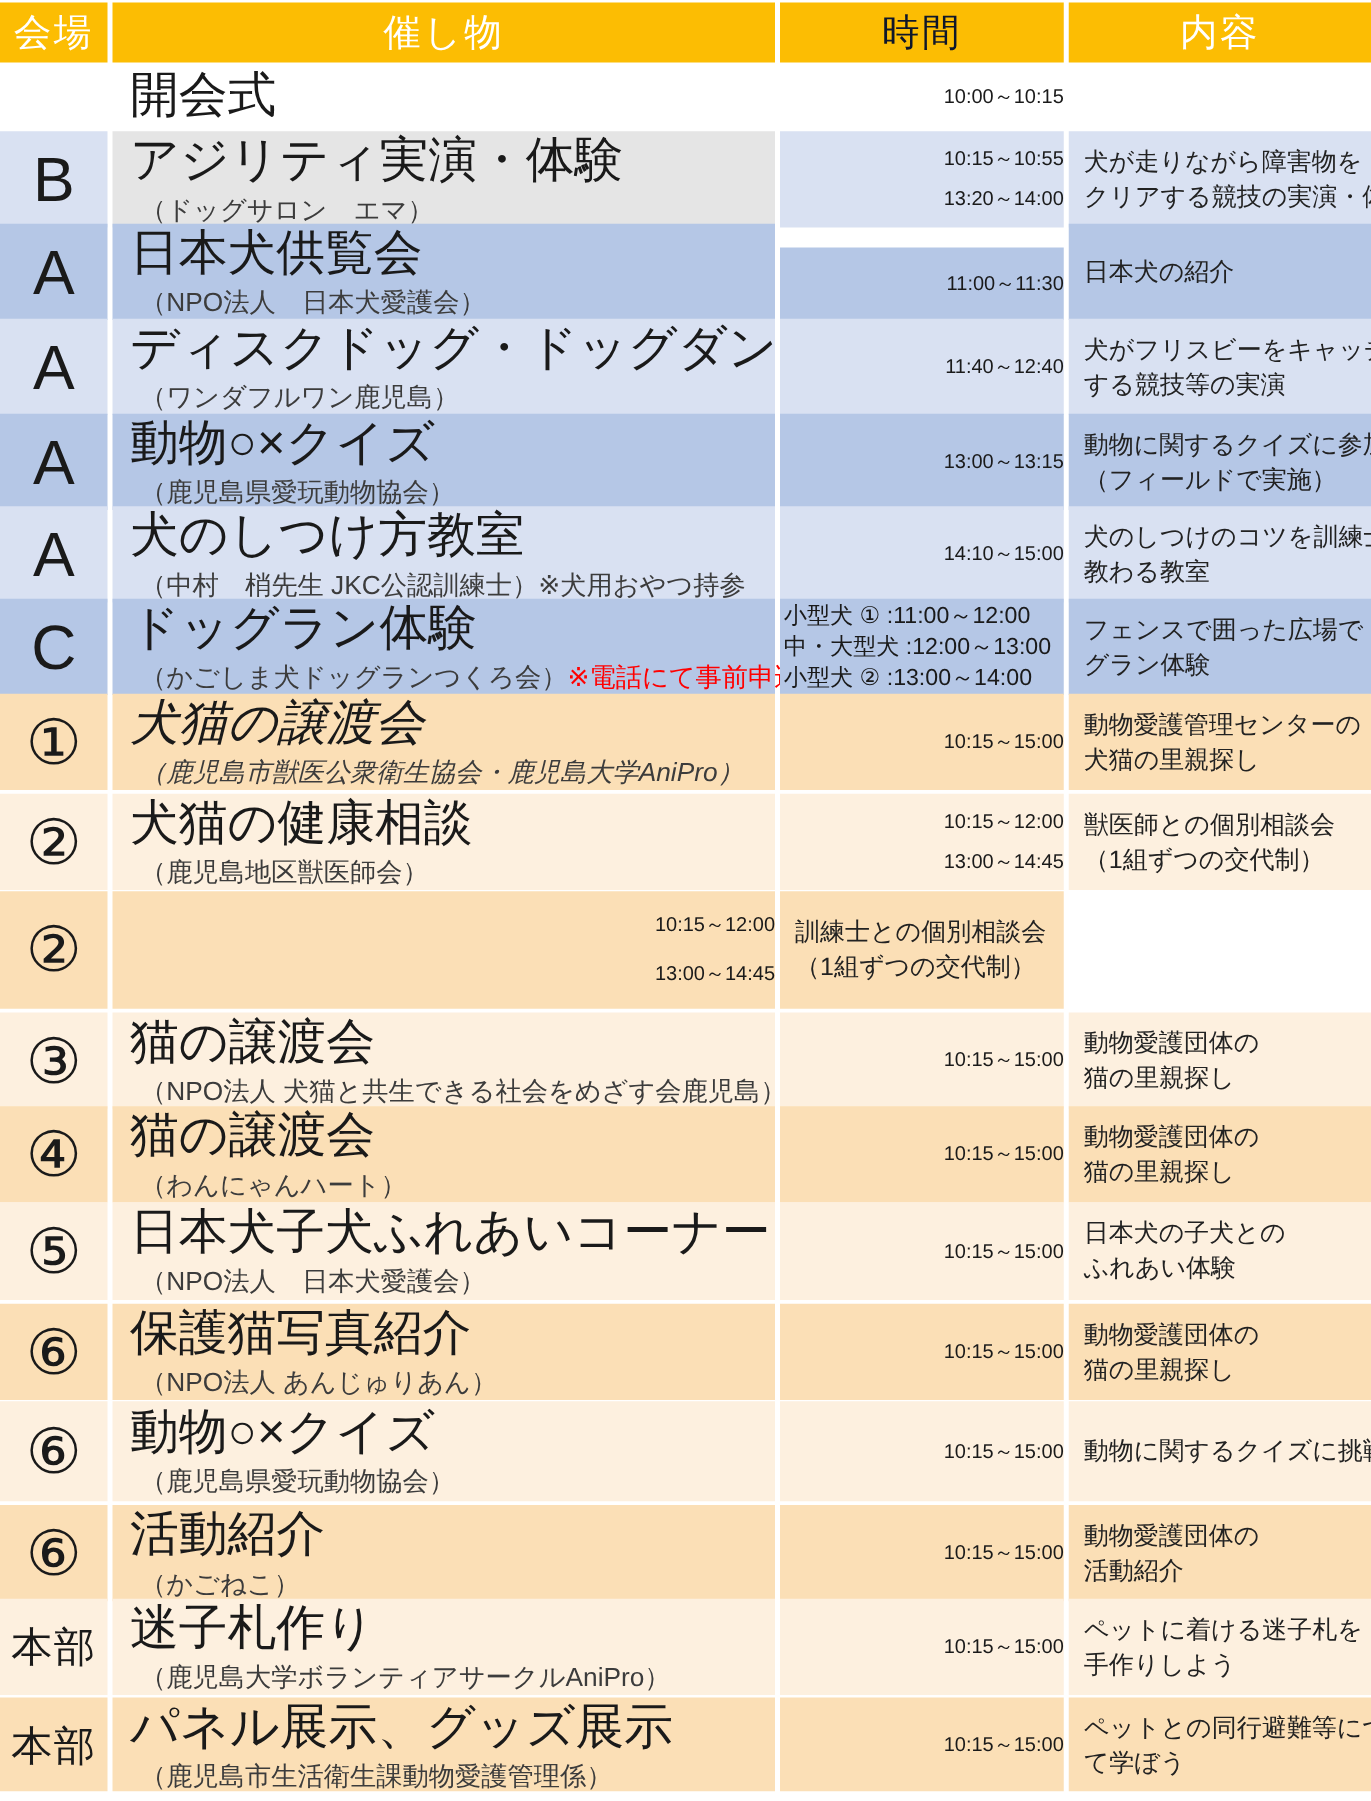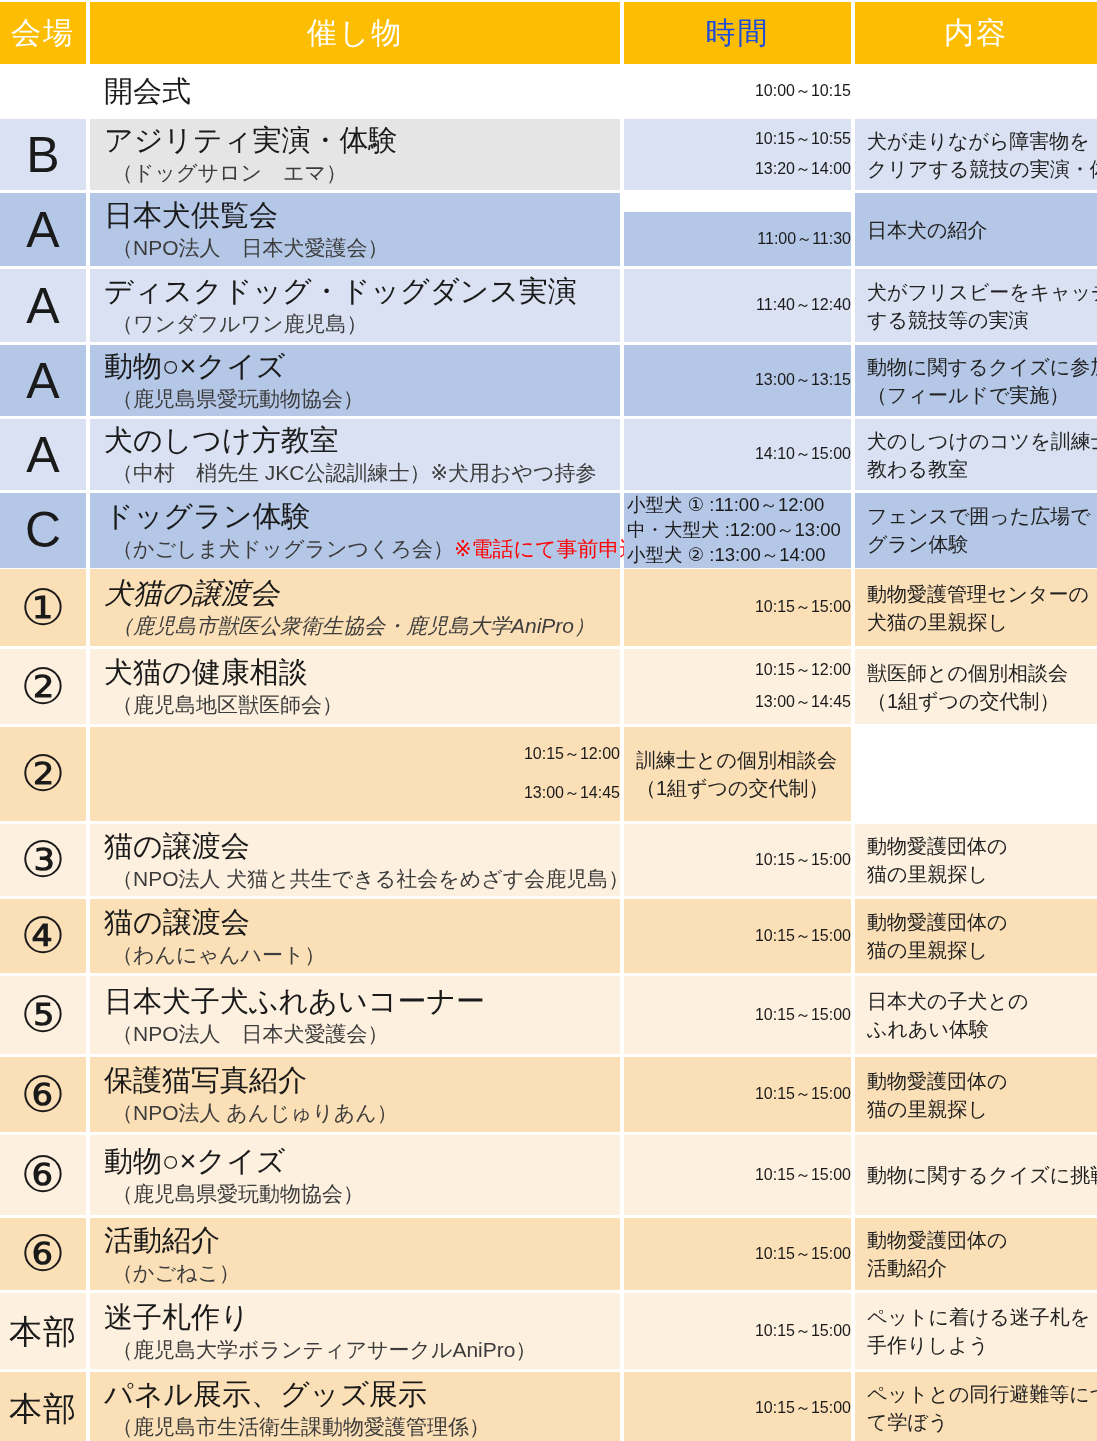--- a/index.html
+++ b/index.html
@@ -22,39 +22,39 @@
     align-items:center;justify-content:center;
     color:#ffffff;font-size:30px;letter-spacing:2px;
   }
   
   .venue{align-items:center;justify-content:center;line-height:1;}
   .v-letter{font-size:50px;}
   .v-circle{font-size:50px;}
   .v-text{font-size:33px;letter-spacing:1px;}
   
   .event{flex-direction:column;justify-content:center;padding-left:14px;}
-  .title{font-size:29px;line-height:1.25;white-space:nowrap;}
+  .title{font-size:39px;line-height:1.25;white-space:nowrap;}
   .sub{font-size:21px;line-height:1.3;color:#3c3c3c;padding-left:8px;white-space:nowrap;margin-top:1px;}
   
   .time{flex-direction:column;align-items:flex-end;justify-content:center;font-size:16px;}
   .time.multi{justify-content:space-evenly;padding-left:11px;}
   .time-line{white-space:nowrap;}
   .time.small{align-items:flex-start;justify-content:center;padding-left:3px;font-size:18.5px;line-height:1.35;}
   
   .content{flex-direction:column;justify-content:center;padding-left:12px;padding-right:2px;font-size:20px;line-height:1.4;color:#222;}
   .content-line{white-space:nowrap;}
 </style>
 </head>
 <body>
 
 <div class="tbl">
-  <div class="row hrow" style="height:62px;text-align:right;">
+  <div class="row hrow" style="height:48px;text-align:right;">
     <div class="cell" style="background: rgb(252, 189, 3); color: rgb(255, 255, 255);">会場</div>
     <div class="cell" style="background: rgb(252, 189, 3); color: rgb(255, 255, 255);">催し物</div>
-    <div class="cell" style="background: rgb(252, 189, 3); color: #1d4ed8;">時間</div>
+    <div class="cell" style="background: rgb(252, 189, 3); color: #0f172a;">時間</div>
     <div class="cell" style="background: rgb(252, 189, 3); color: rgb(255, 255, 255);">内容</div>
   </div>
 
 <div class="row" style="height: 49px;">
       <div class="cell venue v-none" style="background: rgb(255, 255, 255);"></div>
       <div class="cell event" style="background: rgb(255, 255, 255);">
         <div class="title">開会式</div>
       </div>
       <div class="cell time" style="background: rgb(255, 255, 255);">
         <div class="time-line">10:00～10:15</div>

